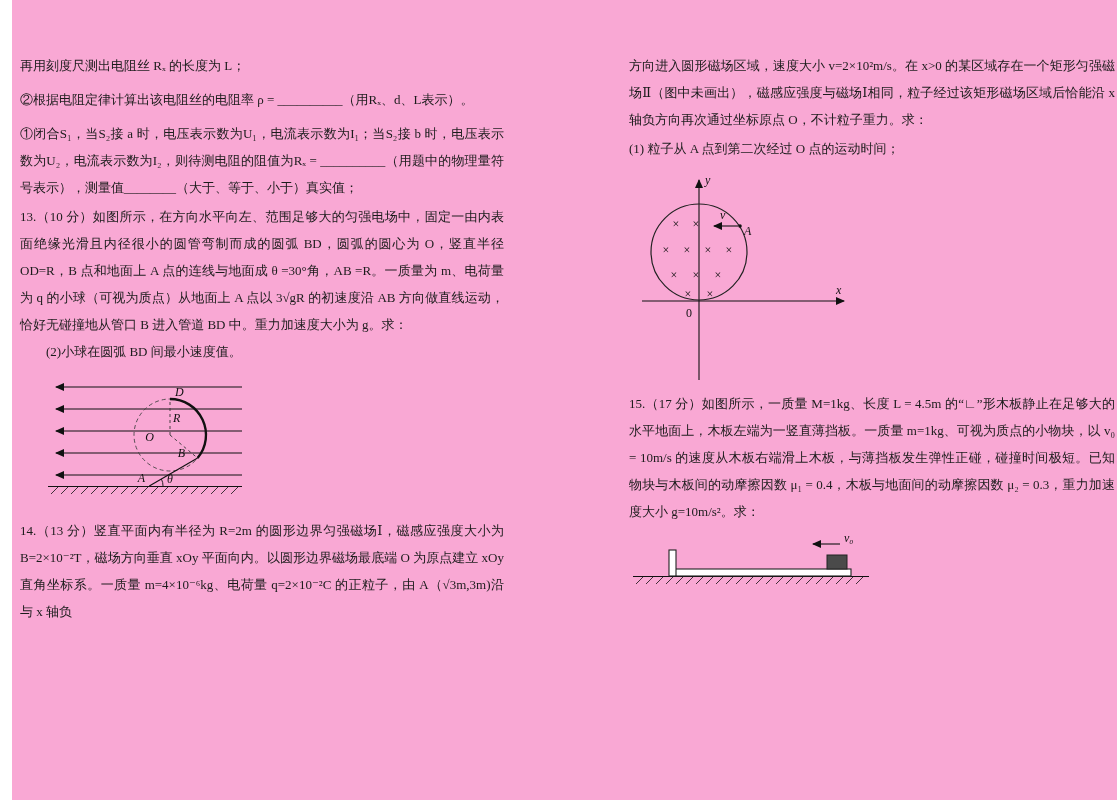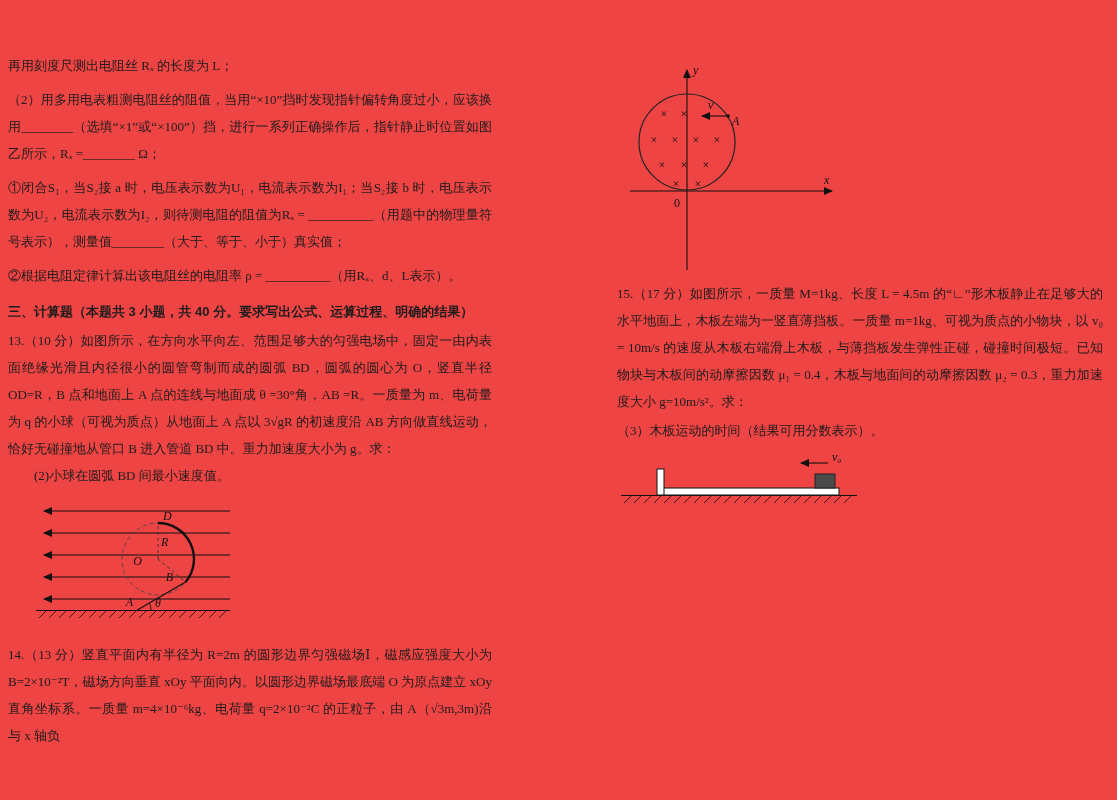--- a/index.html
+++ b/index.html
@@ -5,21 +5,21 @@
   * { margin:0; padding:0; box-sizing:border-box; }
   html, body { width:1117px; height:800px; }
   body {
     background:#ffffff;
     font-family:"Liberation Serif","DejaVu Serif",serif;
     font-size:13px;
     color:#1c1c1c;
     position:relative;
     overflow:hidden;
   }
-  .page { position:absolute; inset:0; background:#ef4444; }
+  .page { position:absolute; inset:0; background:#f9a8d4;margin-left:12px; }
   .col { position:absolute; top:52px; text-align:justify; line-height:27px; }
   .col-left  { left:8px;   width:484px; }
   .col-right { left:617px; width:486px; }
   .para { margin:0; }
   .mt7 { margin-top:7px; }
   .mt9 { margin-top:9px; }
   .mt2 { margin-top:2px; }
   .mt4 { margin-top:4px; }
   .indent { padding-left:26px; }
   .section-header {
@@ -34,24 +34,22 @@
   svg text.lbl { font-style:italic; }
   svg text.cross { font-style:normal; text-anchor:middle; }
 </style>
 </head>
 <body>
 
 <div class="page">
 
   <div class="col col-left">
     <p class="para">再用刻度尺测出电阻丝 Rₓ 的长度为 L；</p>
-    <p class="para mt7">（2）用多用电表粗测电阻丝的阻值，当用“×10”挡时发现指针偏转角度过小，应该换用________（选填“×1”或“×100”）挡，进行一系列正确操作后，指针静止时位置如图乙所示，Rₓ =________ Ω；</p>
+    <p class="para mt7">②根据电阻定律计算出该电阻丝的电阻率 ρ = __________（用Rₓ、d、L表示）。</p>
     <p class="para mt7">①闭合S₁，当S₂接 a 时，电压表示数为U₁，电流表示数为I₁；当S₂接 b 时，电压表示数为U₂，电流表示数为I₂，则待测电阻的阻值为Rₓ = __________（用题中的物理量符号表示），测量值________（大于、等于、小于）真实值；</p>
-    <p class="para mt7">②根据电阻定律计算出该电阻丝的电阻率 ρ = __________（用Rₓ、d、L表示）。</p>
-    <p class="para mt9 section-header">三、计算题（本题共 3 小题，共 40 分。要求写出公式、运算过程、明确的结果）</p>
     <p class="para mt2">13.（10 分）如图所示，在方向水平向左、范围足够大的匀强电场中，固定一由内表面绝缘光滑且内径很小的圆管弯制而成的圆弧 BD，圆弧的圆心为 O，竖直半径 OD=R，B 点和地面上 A 点的连线与地面成 θ =30°角，AB =R。一质量为 m、电荷量为 q 的小球（可视为质点）从地面上 A 点以 3√gR 的初速度沿 AB 方向做直线运动，恰好无碰撞地从管口 B 进入管道 BD 中。重力加速度大小为 g。求：</p>
     <p class="para indent">(2)小球在圆弧 BD 间最小速度值。</p>
 
     <svg class="fig fig13" width="215" height="132" viewBox="0 0 215 132">
       <defs>
         <marker id="a13" markerWidth="9" markerHeight="8" refX="8" refY="4" orient="auto" markerUnits="userSpaceOnUse">
           <path d="M0,0 L9,4 L0,8 Z" fill="#111"></path>
         </marker>
       </defs>
       <g stroke="#111" stroke-width="1.1">
@@ -74,20 +72,22 @@
       <text class="lbl" x="112" y="62" text-anchor="end">O</text>
       <text class="lbl" x="143" y="78" text-anchor="end">B</text>
       <text class="lbl" x="103" y="103" text-anchor="end">A</text>
       <text class="lbl" x="125" y="104">θ</text>
     </svg>
 
     <p class="para mt4">14.（13 分）竖直平面内有半径为 R=2m 的圆形边界匀强磁场Ⅰ，磁感应强度大小为 B=2×10⁻²T，磁场方向垂直 xOy 平面向内。以圆形边界磁场最底端 O 为原点建立 xOy 直角坐标系。一质量 m=4×10⁻⁶kg、电荷量 q=2×10⁻²C 的正粒子，由 A（√3m,3m)沿与 x 轴负</p>
   </div>
 
   <div class="col col-right">
+    <p class="para">方向进入圆形磁场区域，速度大小 v=2×10²m/s。在 x&gt;0 的某区域存在一个矩形匀强磁场Ⅱ（图中未画出），磁感应强度与磁场Ⅰ相同，粒子经过该矩形磁场区域后恰能沿 x 轴负方向再次通过坐标原点 O，不计粒子重力。求：</p>
+    <p class="para mt2">(1) 粒子从 A 点到第二次经过 O 点的运动时间；</p>
 
     <svg class="fig fig14" width="225" height="218" viewBox="0 0 225 218">
       <defs>
         <marker id="a14" markerWidth="9" markerHeight="8" refX="8" refY="4" orient="auto" markerUnits="userSpaceOnUse">
           <path d="M0,0 L9,4 L0,8 Z" fill="#111"></path>
         </marker>
       </defs>
       <line x1="65" y1="212" x2="65" y2="12" stroke="#111" stroke-width="1.1" marker-end="url(#a14)"></line>
       <line x1="8" y1="133" x2="210" y2="133" stroke="#111" stroke-width="1.1" marker-end="url(#a14)"></line>
       <circle cx="65" cy="84" r="48" fill="none" stroke="#222" stroke-width="1.2"></circle>
@@ -107,21 +107,20 @@
       <circle cx="106" cy="58" r="1.8" fill="#111"></circle>
       <line x1="104" y1="58" x2="80" y2="58" stroke="#111" stroke-width="1.1" marker-end="url(#a14)"></line>
       <text class="lbl" x="86" y="51">v</text>
       <text class="lbl" x="110" y="67">A</text>
       <text class="lbl" x="71" y="16">y</text>
       <text class="lbl" x="202" y="126">x</text>
       <text x="52" y="149">0</text>
     </svg>
 
     <p class="para mt2">15.（17 分）如图所示，一质量 M=1kg、长度 L = 4.5m 的“∟”形木板静止在足够大的水平地面上，木板左端为一竖直薄挡板。一质量 m=1kg、可视为质点的小物块，以 v₀ = 10m/s 的速度从木板右端滑上木板，与薄挡板发生弹性正碰，碰撞时间极短。已知物块与木板间的动摩擦因数 μ₁ = 0.4，木板与地面间的动摩擦因数 μ₂ = 0.3，重力加速度大小 g=10m/s²。求：</p>
-    <p class="para mt2">（3）木板运动的时间（结果可用分数表示）。</p>
 
     <svg class="fig fig15" width="250" height="58" viewBox="0 0 250 58">
       <defs>
         <marker id="a15" markerWidth="9" markerHeight="8" refX="8" refY="4" orient="auto" markerUnits="userSpaceOnUse">
           <path d="M0,0 L9,4 L0,8 Z" fill="#111"></path>
         </marker>
       </defs>
       <line x1="2" y1="47.5" x2="238" y2="47.5" stroke="#111" stroke-width="1.2"></line>
       <path d="M12,48 L5,55 M22,48 L15,55 M32,48 L25,55 M42,48 L35,55 M52,48 L45,55 M62,48 L55,55 M72,48 L65,55 M82,48 L75,55 M92,48 L85,55 M102,48 L95,55 M112,48 L105,55 M122,48 L115,55 M132,48 L125,55 M142,48 L135,55 M152,48 L145,55 M162,48 L155,55 M172,48 L165,55 M182,48 L175,55 M192,48 L185,55 M202,48 L195,55 M212,48 L205,55 M222,48 L215,55 M232,48 L225,55" stroke="#111" stroke-width="0.8"></path>
       <rect x="44" y="40" width="176" height="7" fill="#ffffff" stroke="#222" stroke-width="1.1"></rect>

